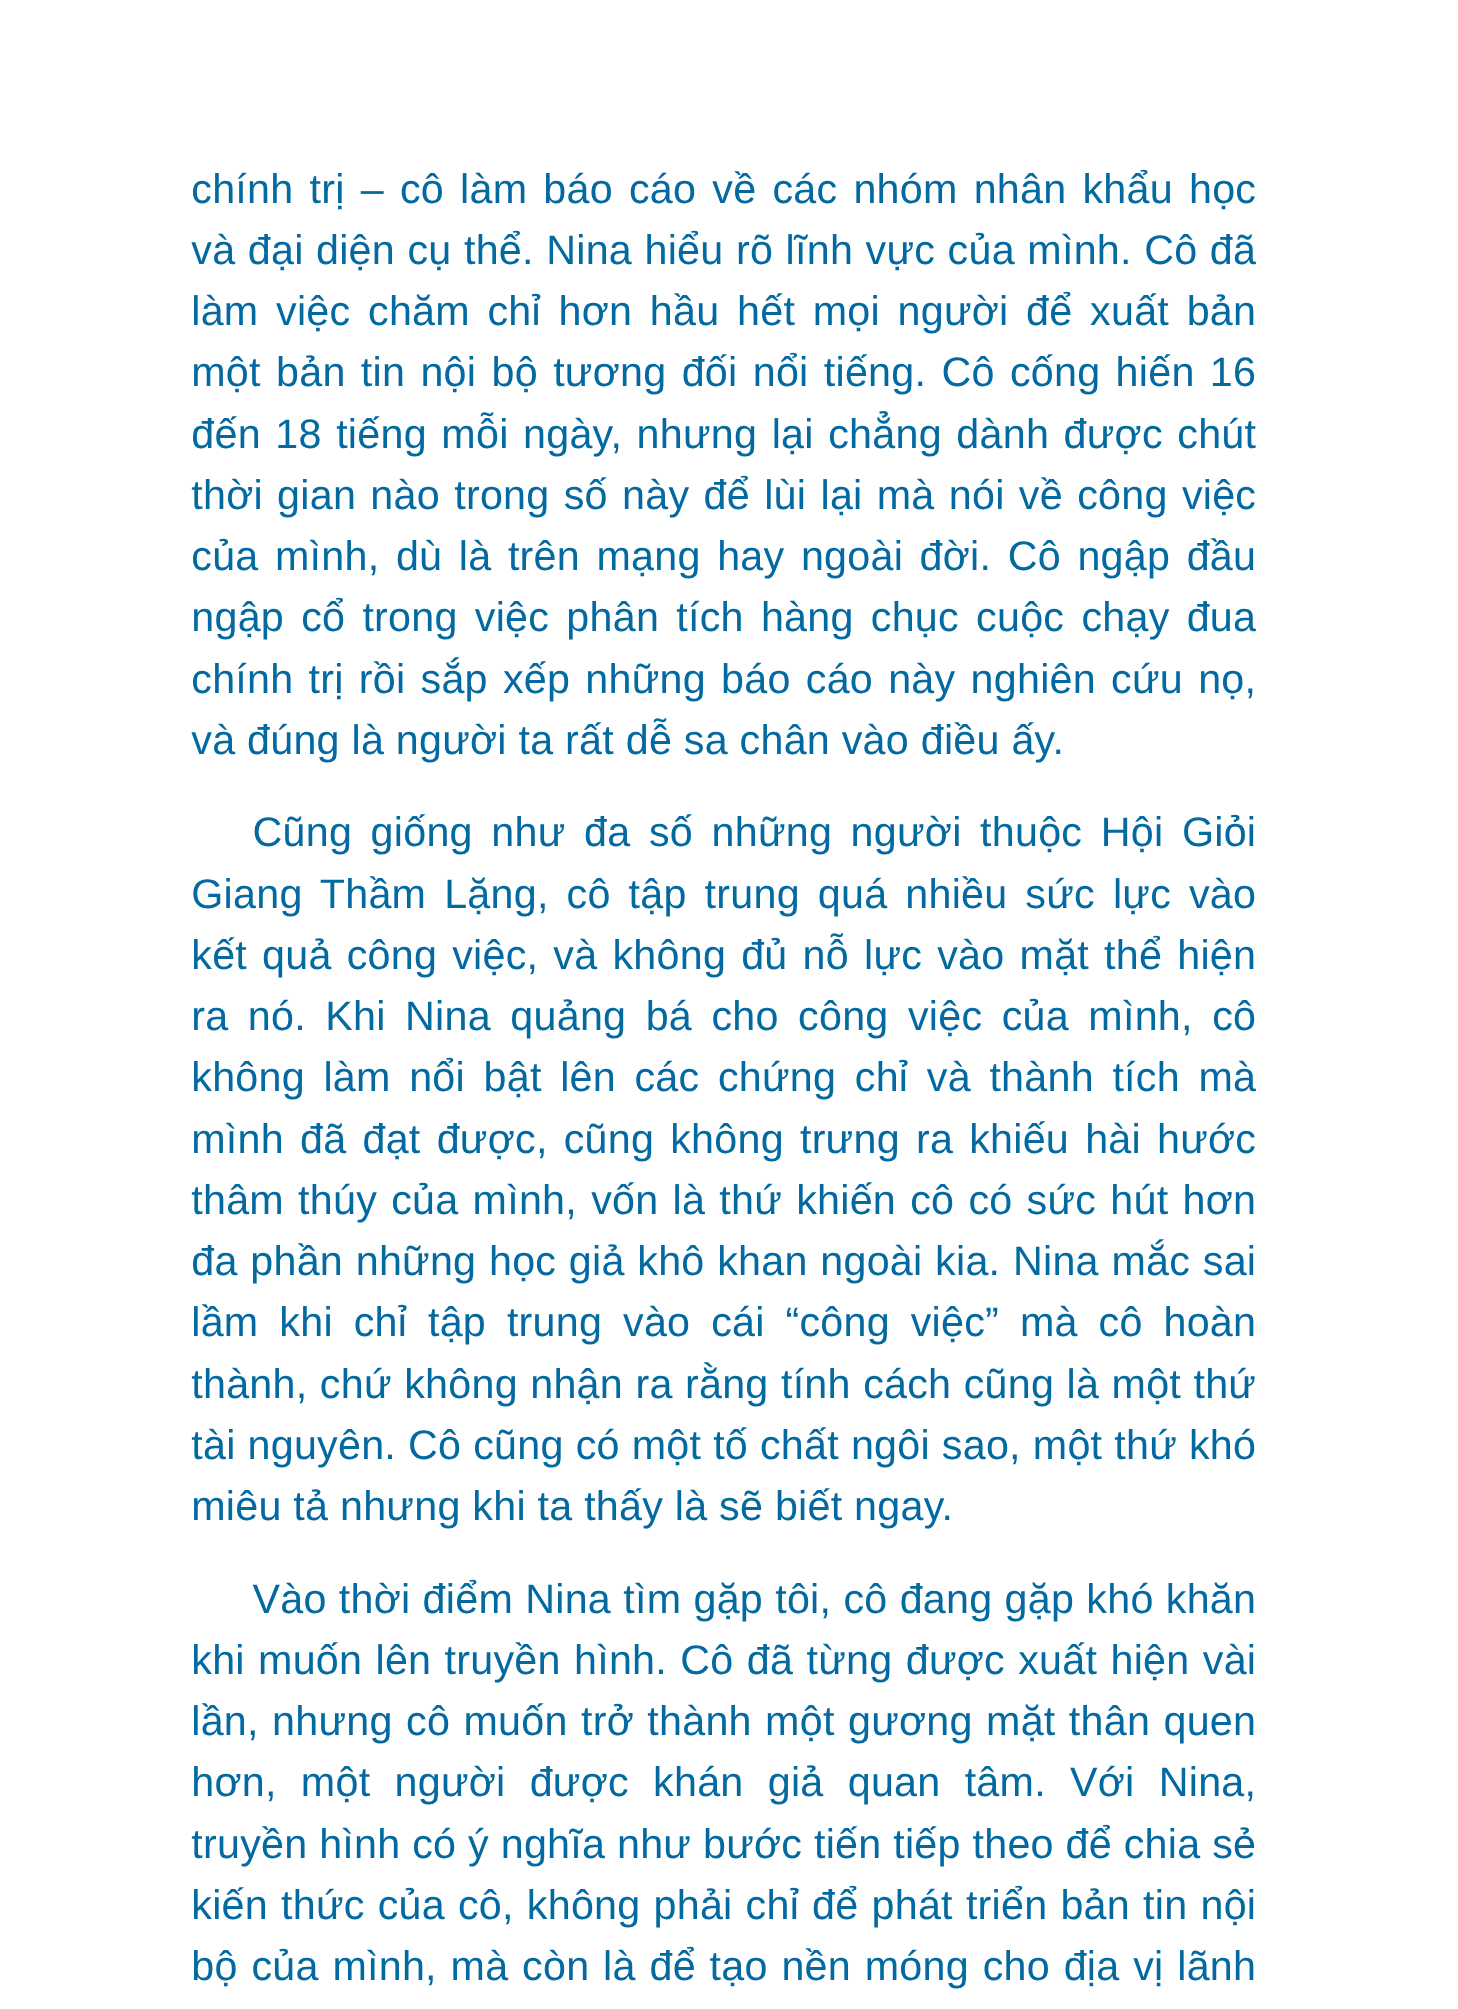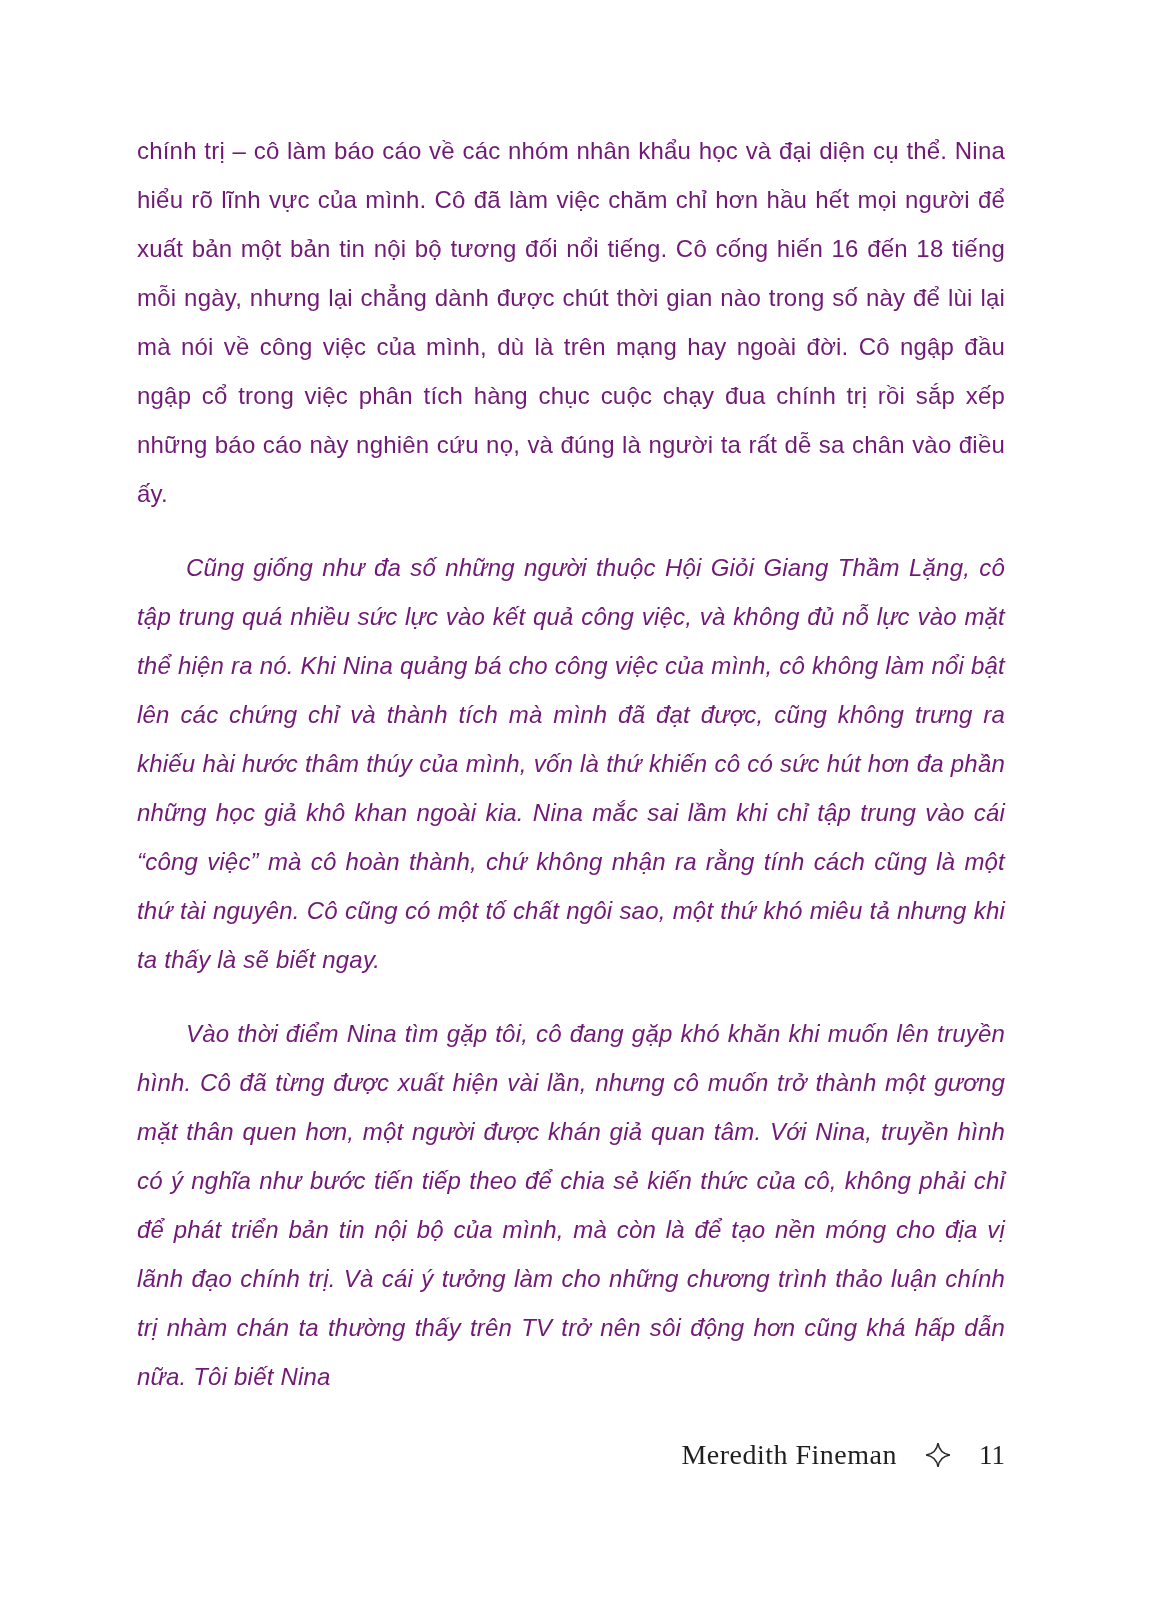--- a/index.html
+++ b/index.html
@@ -14,31 +14,30 @@
     overflow: hidden;
   }
   .page {
     position: absolute;
     left: 137px;
     top: 126px;
     width: 868px;
   }
   .body-text {
     font-family: "Liberation Sans", "DejaVu Sans", sans-serif;
-    font-size: 24px;
+    font-size: 33px;
     line-height: 49px;
-    color: #701a75;
+    color: #0369a1;
     text-align: justify;
     text-justify: inter-word;
-    margin: 0 0 25px 0;
+    margin: 0 0 25px 16px;
     letter-spacing: 0.2px;
   }
   .body-text.indent {
     text-indent: 49px;
-    font-style: italic;
   }
   .page-footer {
     display: flex;
     justify-content: flex-end;
     align-items: center;
     gap: 28px;
     margin-top: 38px;
     font-family: "Liberation Serif", "DejaVu Serif", serif;
     font-size: 28px;
     color: #1f1f1f;

